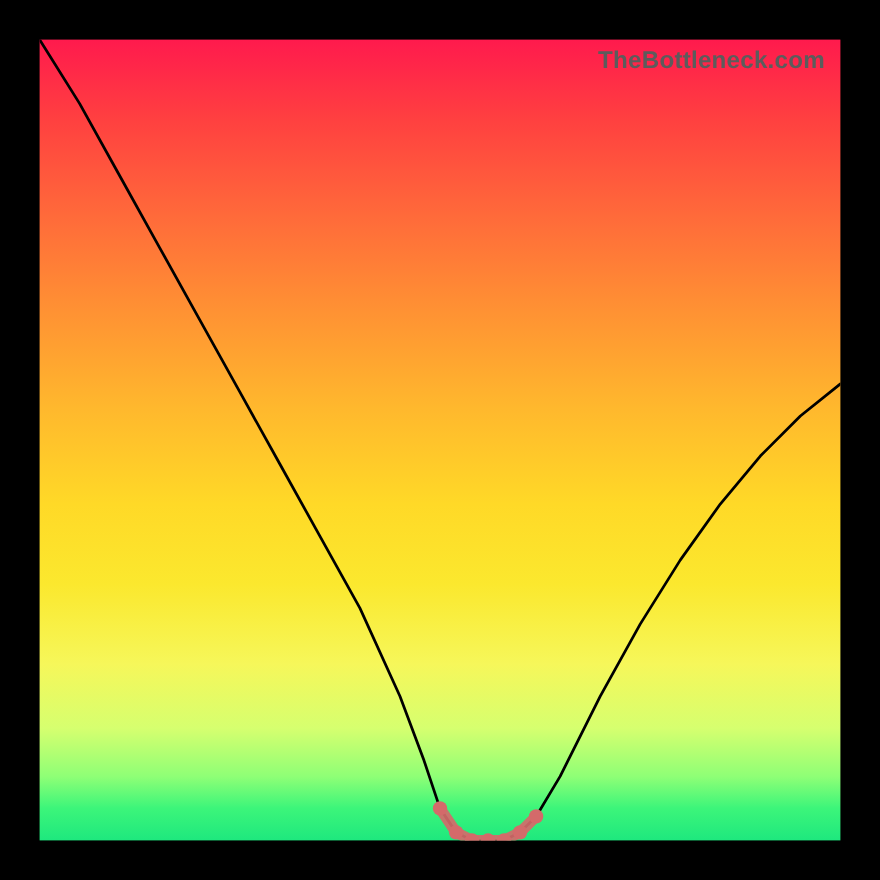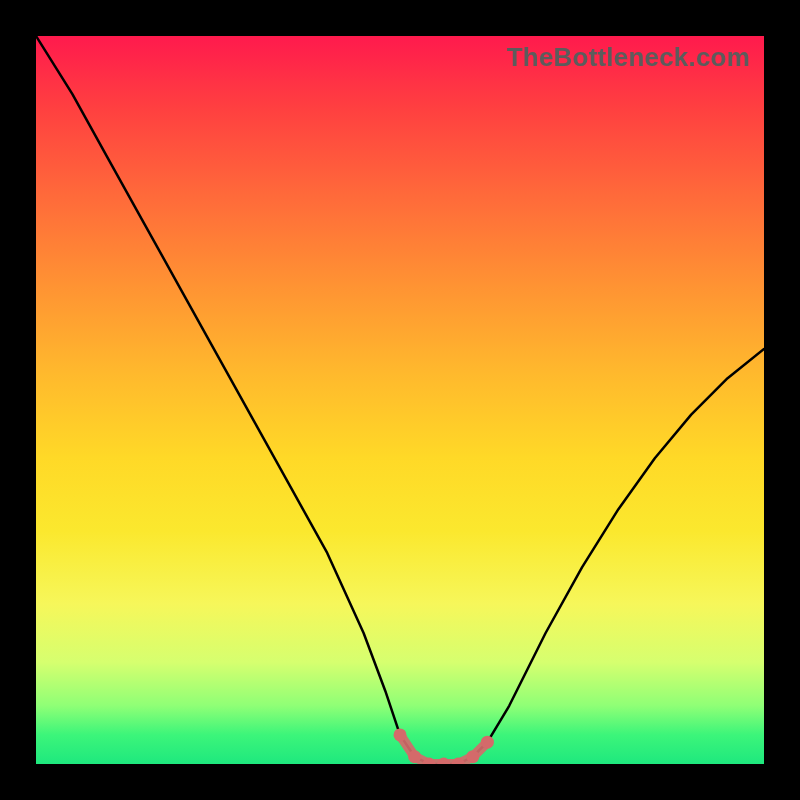--- a/index.html
+++ b/index.html
@@ -36,21 +36,21 @@
       #d6ff6f 86%,
       #8fff76 92%,
       #3cf57a 96%,
       #1ee87e 100%
     );
   }
   .watermark {
     position: absolute;
     top: 6px;
     right: 14px;
-    font-size: 26px;
+    font-size: 22px;
     font-weight: 600;
     color: #5c5c5c;
     letter-spacing: 0.2px;
     pointer-events: none;
     user-select: none;
   }
   svg {
     position: absolute;
     left: 0;
     top: 0;

